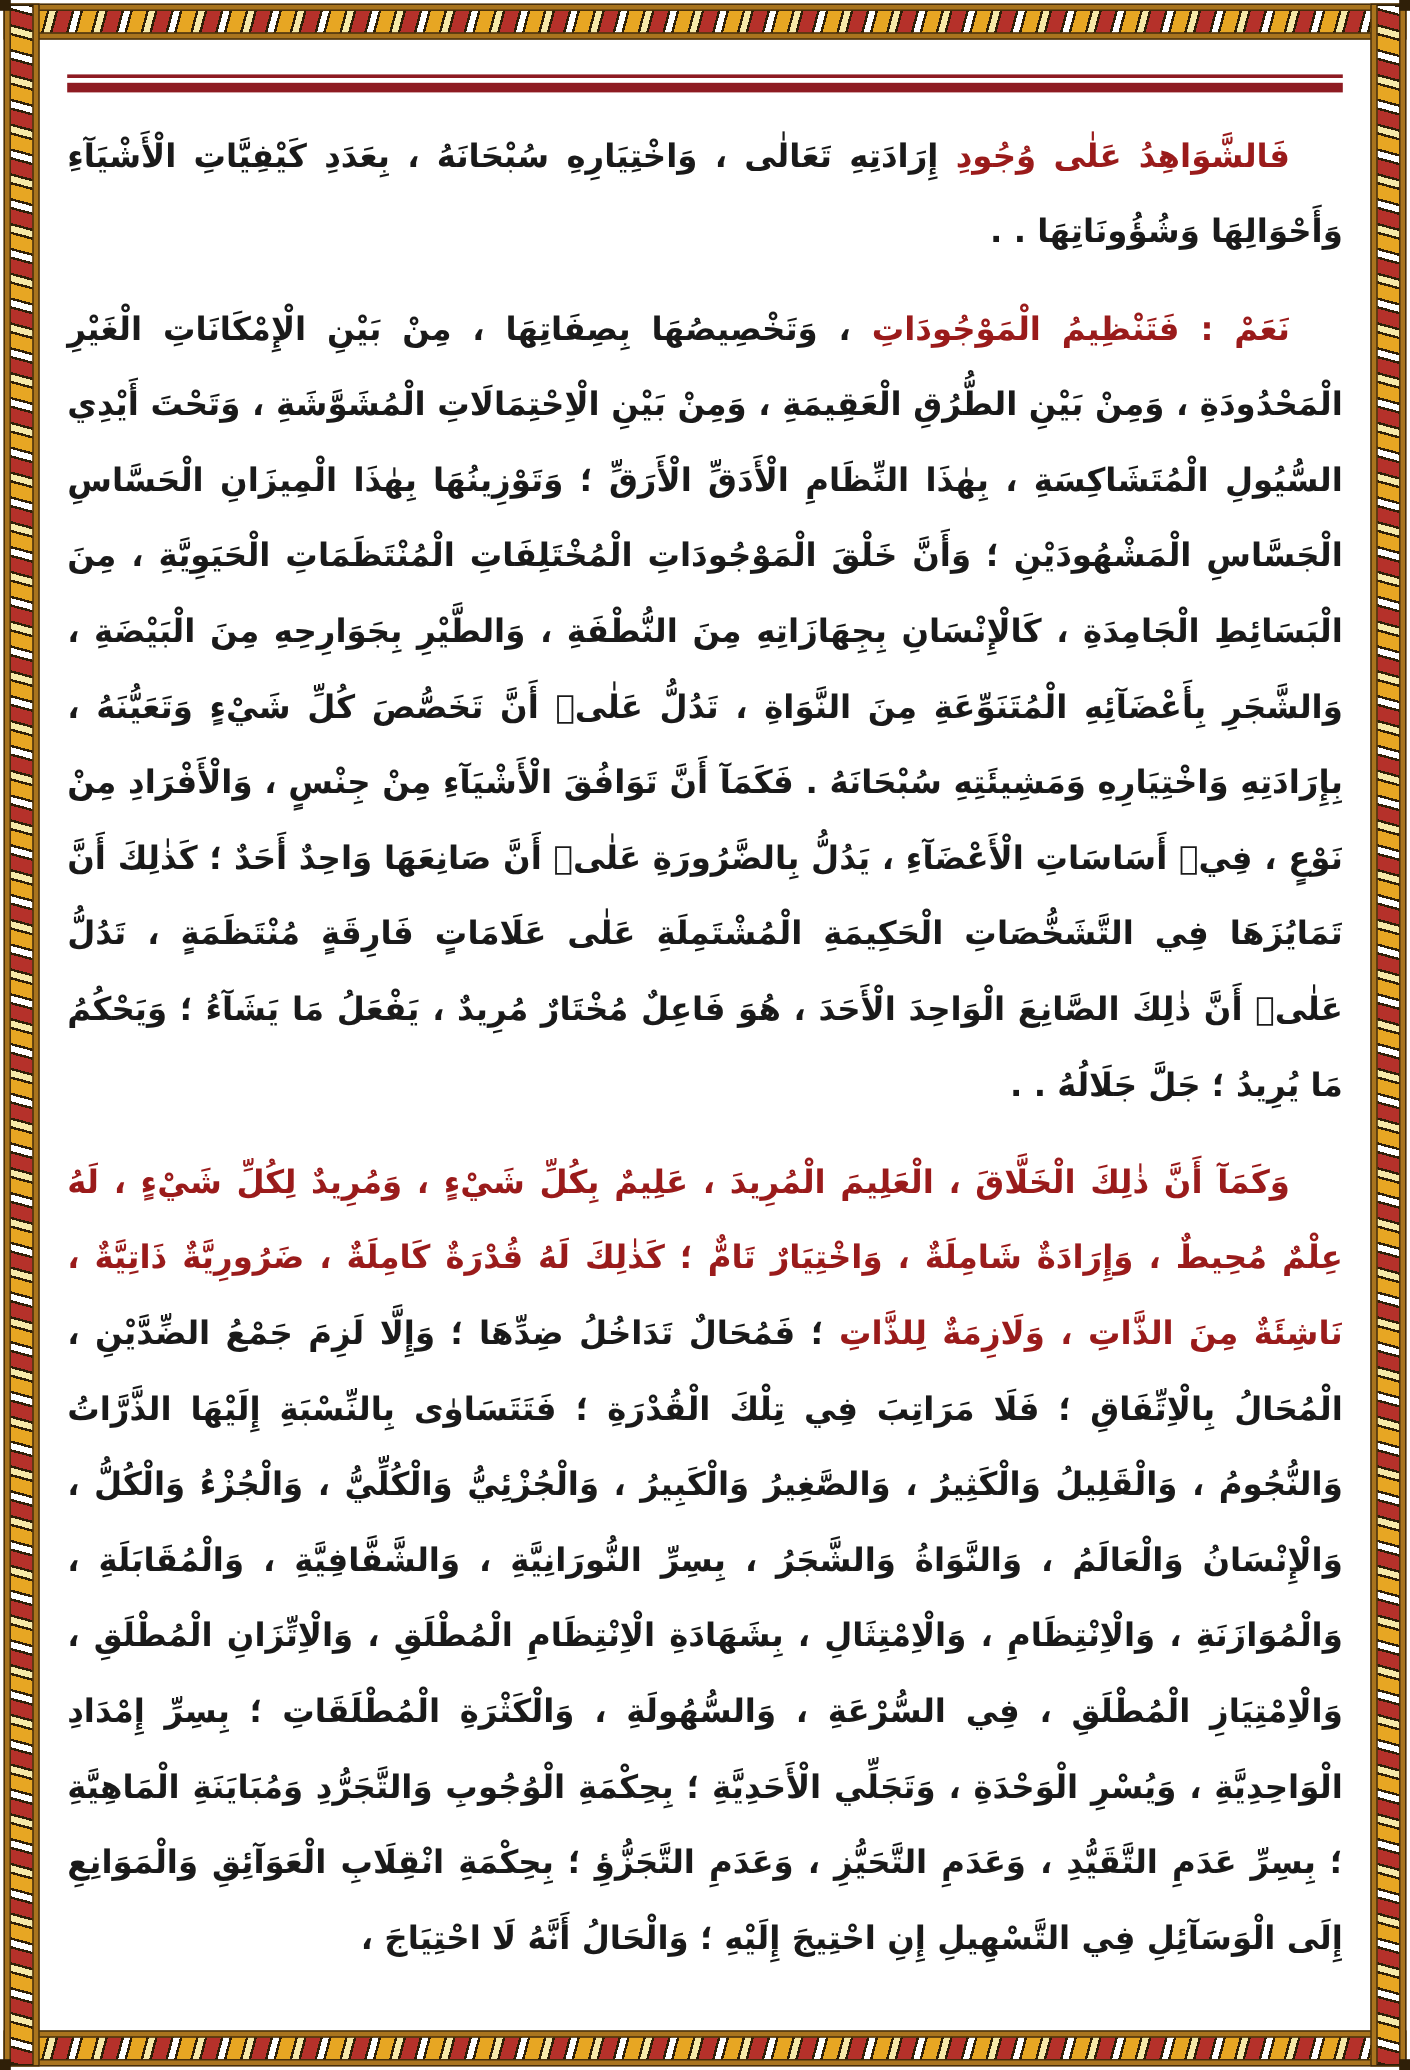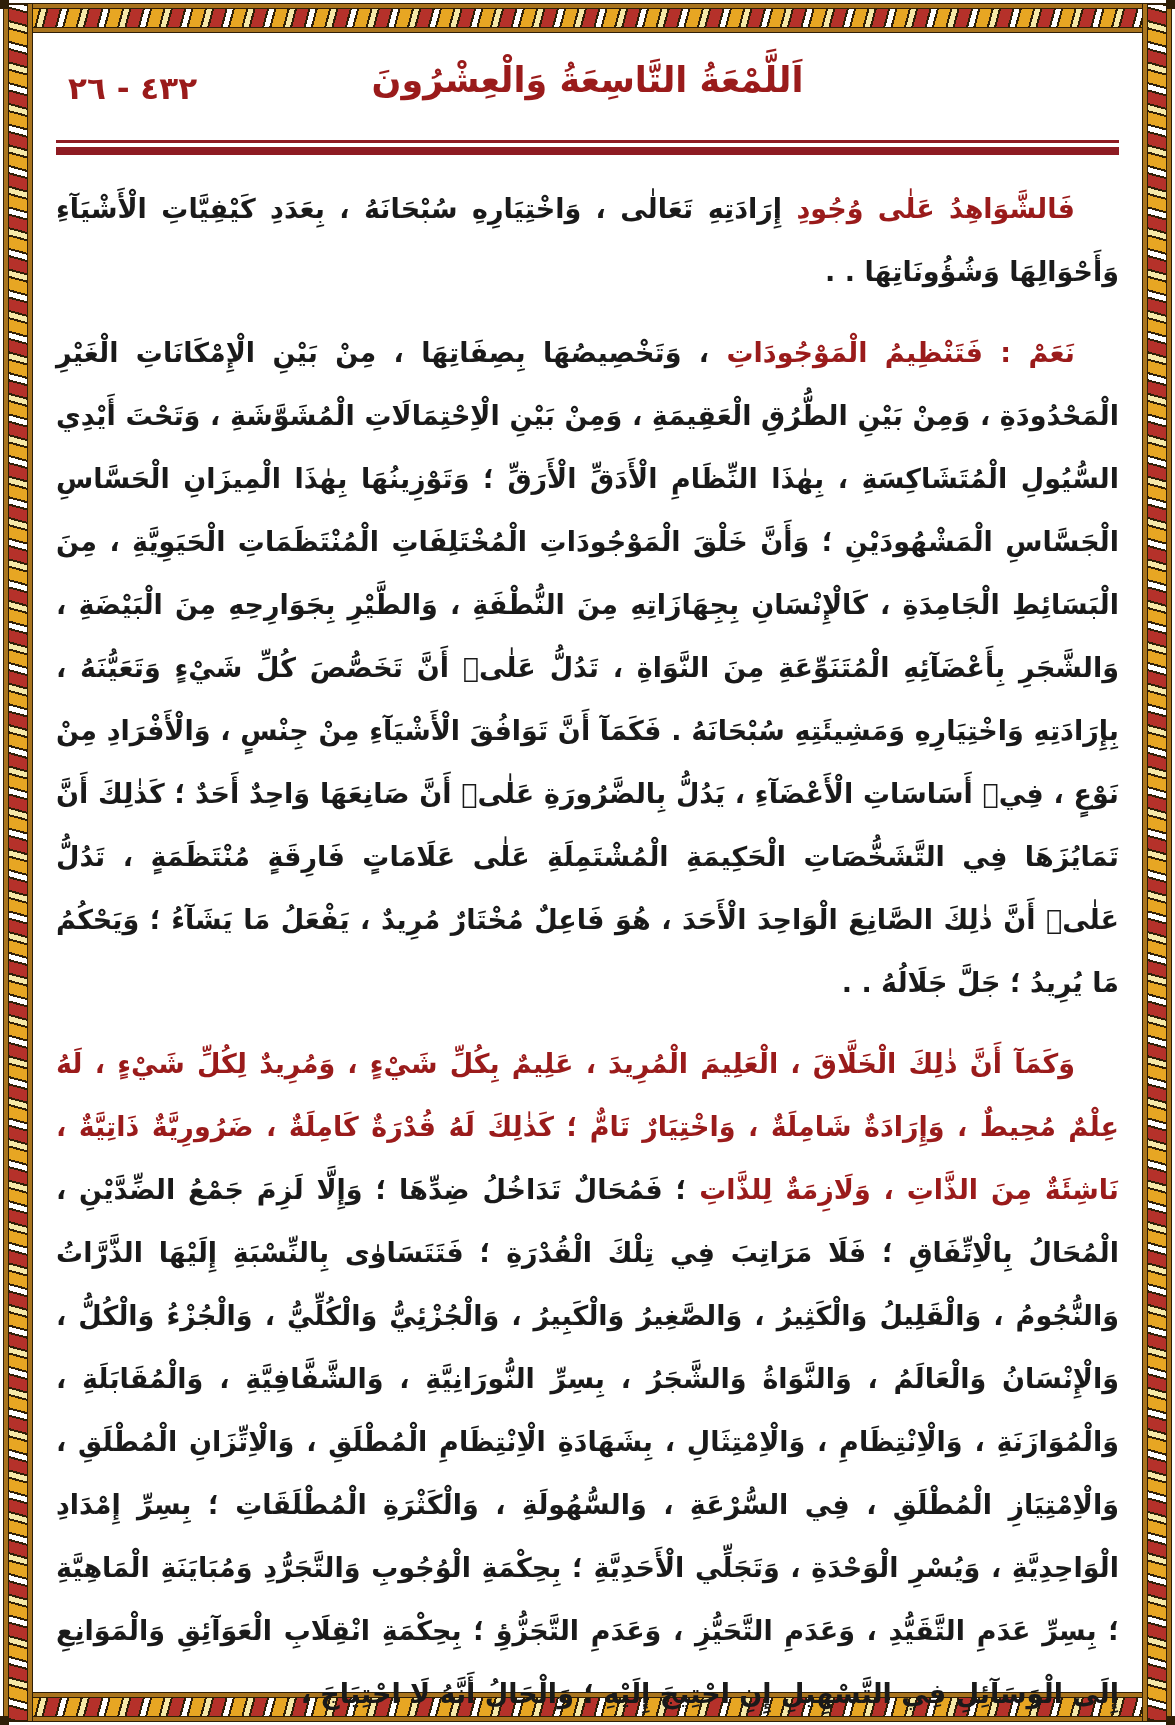--- a/index.html
+++ b/index.html
@@ -107,24 +107,20 @@
     <div class="band band-right">
         <div class="chain chain-v"></div>
       </div>
     <div class="corner tl"></div>
     <div class="corner tr"></div>
     <div class="corner bl"></div>
     <div class="corner br"></div>
   </div>
 
   <div class="content">
-    <div class="header">
-      <div class="page-number">٤٣٢ - ٢٦</div>
-      <div class="page-title">اَللَّمْعَةُ التَّاسِعَةُ وَالْعِشْرُونَ</div>
-    </div>
     <div class="double-rule"></div>
     <div class="body-text">
         <p class="para"><span class="seg seg-red">فَالشَّوَاهِدُ عَلٰى وُجُودِ</span><span class="seg"> إِرَادَتِهِ تَعَالٰى ، وَاخْتِيَارِهِ سُبْحَانَهُ ، بِعَدَدِ كَيْفِيَّاتِ الْأَشْيَآءِ وَأَحْوَالِهَا وَشُؤُونَاتِهَا . .</span></p>
         <p class="para"><span class="seg seg-red">نَعَمْ : فَتَنْظِيمُ الْمَوْجُودَاتِ</span><span class="seg"> ، وَتَخْصِيصُهَا بِصِفَاتِهَا ، مِنْ بَيْنِ الْإِمْكَانَاتِ الْغَيْرِ الْمَحْدُودَةِ ، وَمِنْ بَيْنِ الطُّرُقِ الْعَقِيمَةِ ، وَمِنْ بَيْنِ الْاِحْتِمَالَاتِ الْمُشَوَّشَةِ ، وَتَحْتَ أَيْدِي السُّيُولِ الْمُتَشَاكِسَةِ ، بِهٰذَا النِّظَامِ الْأَدَقِّ الْأَرَقِّ ؛ وَتَوْزِينُهَا بِهٰذَا الْمِيزَانِ الْحَسَّاسِ الْجَسَّاسِ الْمَشْهُودَيْنِ ؛ وَأَنَّ خَلْقَ الْمَوْجُودَاتِ الْمُخْتَلِفَاتِ الْمُنْتَظَمَاتِ الْحَيَوِيَّةِ ، مِنَ الْبَسَائِطِ الْجَامِدَةِ ، كَالْإِنْسَانِ بِجِهَازَاتِهِ مِنَ النُّطْفَةِ ، وَالطَّيْرِ بِجَوَارِحِهِ مِنَ الْبَيْضَةِ ، وَالشَّجَرِ بِأَعْضَآئِهِ الْمُتَنَوِّعَةِ مِنَ النَّوَاةِ ، تَدُلُّ عَلٰىۤ أَنَّ تَخَصُّصَ كُلِّ شَيْءٍ وَتَعَيُّنَهُ ، بِإِرَادَتِهِ وَاخْتِيَارِهِ وَمَشِيئَتِهِ سُبْحَانَهُ . فَكَمَآ أَنَّ تَوَافُقَ الْأَشْيَآءِ مِنْ جِنْسٍ ، وَالْأَفْرَادِ مِنْ نَوْعٍ ، فِيۤ أَسَاسَاتِ الْأَعْضَآءِ ، يَدُلُّ بِالضَّرُورَةِ عَلٰىۤ أَنَّ صَانِعَهَا وَاحِدٌ أَحَدٌ ؛ كَذٰلِكَ أَنَّ تَمَايُزَهَا فِي التَّشَخُّصَاتِ الْحَكِيمَةِ الْمُشْتَمِلَةِ عَلٰى عَلَامَاتٍ فَارِقَةٍ مُنْتَظَمَةٍ ، تَدُلُّ عَلٰىۤ أَنَّ ذٰلِكَ الصَّانِعَ الْوَاحِدَ الْأَحَدَ ، هُوَ فَاعِلٌ مُخْتَارٌ مُرِيدٌ ، يَفْعَلُ مَا يَشَآءُ ؛ وَيَحْكُمُ مَا يُرِيدُ ؛ جَلَّ جَلَالُهُ . .</span></p>
         <p class="para"><span class="seg seg-red">وَكَمَآ أَنَّ ذٰلِكَ الْخَلَّاقَ ، الْعَلِيمَ الْمُرِيدَ ، عَلِيمٌ بِكُلِّ شَيْءٍ ، وَمُرِيدٌ لِكُلِّ شَيْءٍ ، لَهُ عِلْمٌ مُحِيطٌ ، وَإِرَادَةٌ شَامِلَةٌ ، وَاخْتِيَارٌ تَامٌّ ؛ كَذٰلِكَ لَهُ قُدْرَةٌ كَامِلَةٌ ، ضَرُورِيَّةٌ ذَاتِيَّةٌ ، نَاشِئَةٌ مِنَ الذَّاتِ ، وَلَازِمَةٌ لِلذَّاتِ</span><span class="seg"> ؛ فَمُحَالٌ تَدَاخُلُ ضِدِّهَا ؛ وَإِلَّا لَزِمَ جَمْعُ الضِّدَّيْنِ ، الْمُحَالُ بِالْاِتِّفَاقِ ؛ فَلَا مَرَاتِبَ فِي تِلْكَ الْقُدْرَةِ ؛ فَتَتَسَاوٰى بِالنِّسْبَةِ إِلَيْهَا الذَّرَّاتُ وَالنُّجُومُ ، وَالْقَلِيلُ وَالْكَثِيرُ ، وَالصَّغِيرُ وَالْكَبِيرُ ، وَالْجُزْئِيُّ وَالْكُلِّيُّ ، وَالْجُزْءُ وَالْكُلُّ ، وَالْإِنْسَانُ وَالْعَالَمُ ، وَالنَّوَاةُ وَالشَّجَرُ ، بِسِرِّ النُّورَانِيَّةِ ، وَالشَّفَّافِيَّةِ ، وَالْمُقَابَلَةِ ، وَالْمُوَازَنَةِ ، وَالْاِنْتِظَامِ ، وَالْاِمْتِثَالِ ، بِشَهَادَةِ الْاِنْتِظَامِ الْمُطْلَقِ ، وَالْاِتِّزَانِ الْمُطْلَقِ ، وَالْاِمْتِيَازِ الْمُطْلَقِ ، فِي السُّرْعَةِ ، وَالسُّهُولَةِ ، وَالْكَثْرَةِ الْمُطْلَقَاتِ ؛ بِسِرِّ إِمْدَادِ الْوَاحِدِيَّةِ ، وَيُسْرِ الْوَحْدَةِ ، وَتَجَلِّي الْأَحَدِيَّةِ ؛ بِحِكْمَةِ الْوُجُوبِ وَالتَّجَرُّدِ وَمُبَايَنَةِ الْمَاهِيَّةِ ؛ بِسِرِّ عَدَمِ التَّقَيُّدِ ، وَعَدَمِ التَّحَيُّزِ ، وَعَدَمِ التَّجَزُّؤِ ؛ بِحِكْمَةِ انْقِلَابِ الْعَوَآئِقِ وَالْمَوَانِعِ إِلَى الْوَسَآئِلِ فِي التَّسْهِيلِ إِنِ احْتِيجَ إِلَيْهِ ؛ وَالْحَالُ أَنَّهُ لَا احْتِيَاجَ ،</span></p>
       </div>
   </div>
 
 </div>
 

